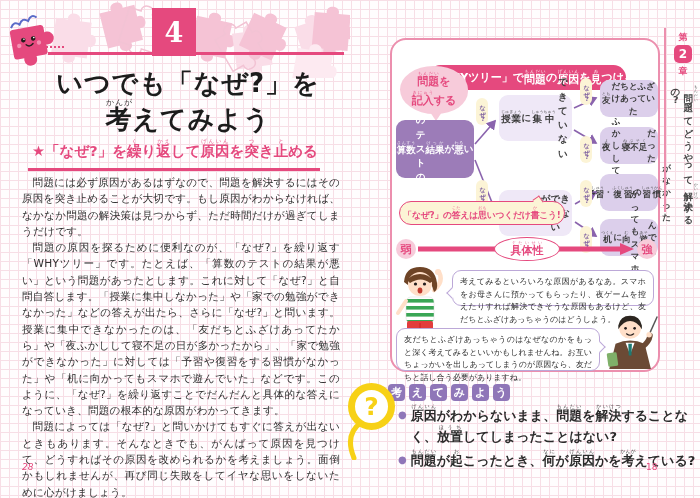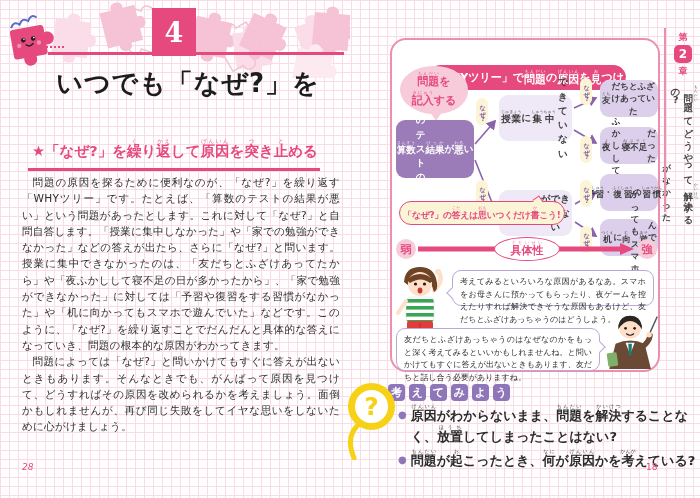--- a/index.html
+++ b/index.html
@@ -158,26 +158,27 @@
           <circle cx="28.8" cy="23.2" r=".8" fill="#fff"></circle>
         <path d="M20 29 q3 3.5 7 0" stroke="#241d1d" stroke-width="1.4" fill="none" stroke-linecap="round"></path>
         <circle cx="13" cy="29" r="2.2" fill="#f48fb1"></circle>
           <circle cx="33" cy="29" r="2.2" fill="#f48fb1"></circle>
       </svg>
     </div>
     <div class="dotted-line"></div>
     <div class="header-rule"></div>
     <div class="lesson-badge">4</div>
 
-    <h1 class="title"><span>いつでも「なぜ?」を</span><br></h1>
+    <h1 class="title"><span>いつでも「なぜ?」を</span><br><span><ruby>考<rt>かんが</rt></ruby>えてみよう</span></h1>
 
     <h2 class="star-heading">★「なぜ?」を<ruby>繰<rt>く</rt></ruby>り<ruby>返<rt>かえ</rt></ruby>して<ruby>原因<rt>げんいん</rt></ruby>を<ruby>突<rt>つ</rt></ruby>き<ruby>止<rt>と</rt></ruby>める</h2>
     <div class="heading-rule"></div>
 
     <div class="body-text">
+      <p>問題には必ず原因があるはずなので、問題を解決するにはその原因を突き止めることが大切です。もし原因がわからなければ、なかなか問題の解決策は見つからず、ただ時間だけが過ぎてしまうだけです。</p>
       <p>問題の原因を探るために便利なのが、「なぜ?」を繰り返す「WHYツリー」です。たとえば、「算数のテストの結果が悪い」という問題があったとします。これに対して「なぜ?」と自問自答します。「授業に集中しなかった」や「家での勉強ができなかった」などの答えが出たら、さらに「なぜ?」と問います。授業に集中できなかったのは、「友だちとふざけあってたから」や「夜ふかしして寝不足の日が多かったから」、「家で勉強ができなかった」に対しては「予習や復習をする習慣がなかった」や「机に向かってもスマホで遊んでいた」などです。このように、「なぜ?」を繰り返すことでだんだんと具体的な答えになっていき、問題の根本的な原因がわかってきます。</p>
       <p>問題によっては「なぜ?」と問いかけてもすぐに答えが出ないときもあります。そんなときでも、がんばって原因を見つけて、どうすればその原因を改められるかを考えましょう。面倒かもしれませんが、再び同じ失敗をしてイヤな思いをしないために心がけましょう。</p>
     </div>
 
     <div class="page-num pl">28</div>
   </div>
 
   <div class="page page-right">
 
     <div class="diagram">
@@ -255,21 +256,21 @@
           <line x1="26" y1="59" x2="26" y2="70" stroke="#c22" stroke-width="1"></line>
           <rect x="16" y="70" width="6" height="14" fill="#ffdfc8"></rect>
           <rect x="30" y="70" width="6" height="14" fill="#ffdfc8"></rect>
           <rect x="14" y="84" width="9" height="5" rx="2" fill="#666"></rect>
           <rect x="29" y="84" width="9" height="5" rx="2" fill="#666"></rect>
         </svg>
       </div>
 
       <div class="speech boy-speech"><span>考えてみるといろいろな原因があるなあ。スマホをお母さんに預かってもらったり、夜ゲームを控えたりすれば解決できそうな原因もあるけど、友だちとふざけあっちゃうのはどうしよう。</span><span class="tail"></span></div>
 
-      <div class="speech teacher-speech"><span>友だちとふざけあっちゃうのはなぜなのかをもっと深く考えてみるといいかもしれませんね。と問いかけてもすぐに答えが出ないときもあります、友だちと話し合う必要がありますね。</span><span class="tail"></span></div>
+      <div class="speech teacher-speech"><span>友だちとふざけあっちゃうのはなぜなのかをもっと深く考えてみるといいかもしれませんね。お互いちょっかいを出しあってしまうのが原因なら、友だちと話し合う必要がありますね。</span><span class="tail"></span></div>
 
       <div class="teacher-figure">
         <svg viewBox="0 0 64 62" width="58" height="62">
           <line x1="52" y1="24" x2="61" y2="4" stroke="#555" stroke-width="1.6"></line>
           <path d="M8 62 L15 34 Q31 27 47 34 L54 62 Z" fill="#6b4a35"></path>
           <path d="M44 38 Q52 32 53 25" stroke="#6b4a35" stroke-width="6" fill="none" stroke-linecap="round"></path>
           <circle cx="52" cy="24" r="3" fill="#ffdfc8"></circle>
           <polygon points="26 33, 36 33, 31 46" fill="#fff"></polygon>
           <polygon points="29 34, 33 34, 32.5 47, 29.5 47" fill="#1d7a74"></polygon>
           <ellipse cx="31" cy="17" rx="12" ry="11.5" fill="#ffdfc8"></ellipse>

